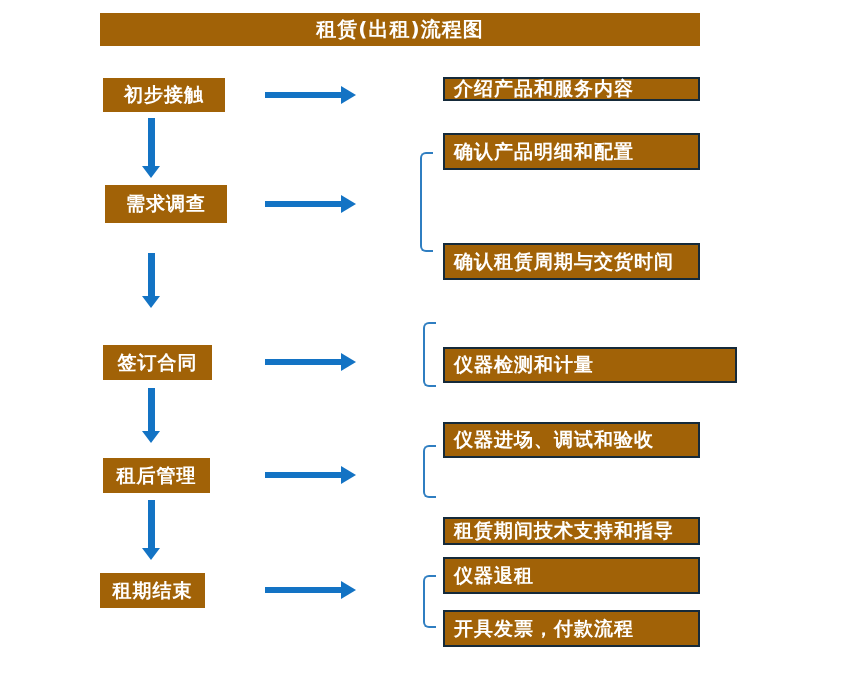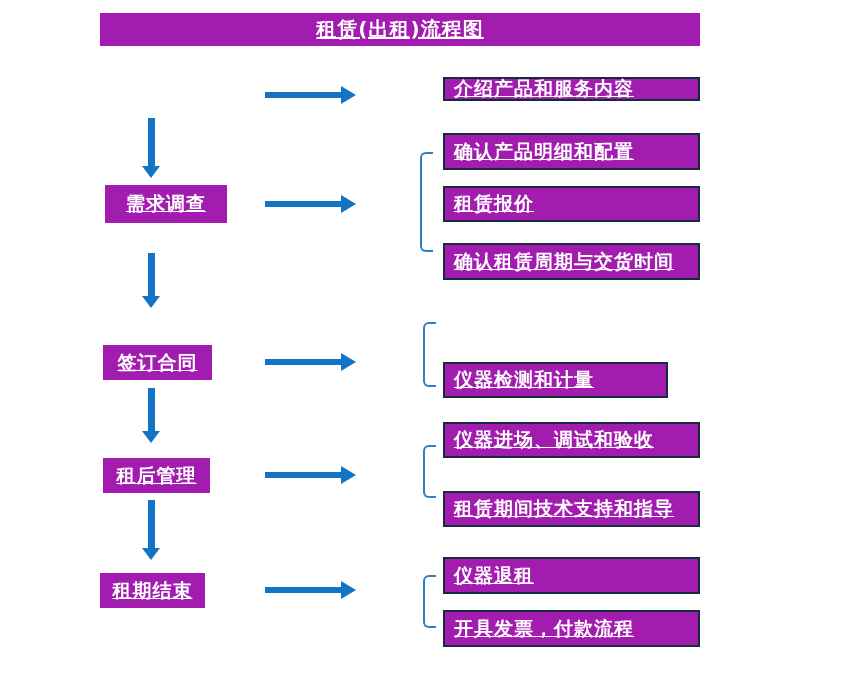--- a/index.html
+++ b/index.html
@@ -10,30 +10,29 @@
   }
   #canvas {
     position: relative;
     width: 844px;
     height: 688px;
     background: #ffffff;
     overflow: hidden;
   }
   .box {
     position: absolute;
-    background: #a21caf;
+    background: #a16207;
     color: #ffffff;
     font-weight: bold;
     font-size: 19px;
     display: flex;
     align-items: center;
     box-sizing: border-box;
     letter-spacing: 1px;
     white-space: nowrap;
-    text-decoration: underline;
   }
   .title-bar {
     justify-content: center;
     font-size: 20px;
   }
   .left-box {
     justify-content: center;
   }
   .right-box {
     border: 2px solid #152a3a;
@@ -83,46 +82,46 @@
     background: transparent;
   }
 </style>
 </head>
 <body>
 
 <div id="canvas">
 
   <div class="box title-bar" style="left:100px; top:13px; width:600px; height:33px;">租赁(出租)流程图</div>
 
+  <div class="box left-box" style="left:103px; top:78px; width:122px; height:34px;">初步接触</div>
   <div class="harrow" style="left:265px; top:92px; width:76px;"></div>
   <div class="box right-box" style="left:443px; top:77px; width:257px; height:24px;">介绍产品和服务内容</div>
 
   <div class="varrow" style="left:148px; top:118px; height:48px;"></div>
 
   <div class="box left-box" style="left:105px; top:185px; width:122px; height:38px;">需求调查</div>
   <div class="harrow" style="left:265px; top:201px; width:76px;"></div>
   <div class="bracket" style="left:420px; top:152px; height:100px;"></div>
   <div class="box right-box" style="left:443px; top:133px; width:257px; height:37px;">确认产品明细和配置</div>
-  <div class="box right-box" style="left:443px; top:186px; width:257px; height:36px;">租赁报价</div>
   <div class="box right-box" style="left:443px; top:243px; width:257px; height:37px;">确认租赁周期与交货时间</div>
 
   <div class="varrow" style="left:148px; top:253px; height:43px;"></div>
 
   <div class="box left-box" style="left:103px; top:345px; width:109px; height:35px;">签订合同</div>
   <div class="harrow" style="left:265px; top:359px; width:76px;"></div>
   <div class="bracket" style="left:423px; top:322px; height:65px;"></div>
-  <div class="box right-box" style="left:443px; top:362px; width:225px; height:36px;">仪器检测和计量</div>
+  <div class="box right-box" style="left:443px; top:347px; width:294px; height:36px;">仪器检测和计量</div>
 
   <div class="varrow" style="left:148px; top:388px; height:43px;"></div>
 
   <div class="box left-box" style="left:103px; top:458px; width:107px; height:35px;">租后管理</div>
   <div class="harrow" style="left:265px; top:472px; width:76px;"></div>
   <div class="bracket" style="left:423px; top:445px; height:53px;"></div>
   <div class="box right-box" style="left:443px; top:422px; width:257px; height:36px;">仪器进场、调试和验收</div>
-  <div class="box right-box" style="left:443px; top:491px; width:257px; height:36px;">租赁期间技术支持和指导</div>
+  <div class="box right-box" style="left:443px; top:517px; width:257px; height:28px;">租赁期间技术支持和指导</div>
 
   <div class="varrow" style="left:148px; top:500px; height:48px;"></div>
 
   <div class="box left-box" style="left:100px; top:573px; width:105px; height:35px;">租期结束</div>
   <div class="harrow" style="left:265px; top:587px; width:76px;"></div>
   <div class="bracket" style="left:423px; top:575px; height:53px;"></div>
   <div class="box right-box" style="left:443px; top:557px; width:257px; height:37px;">仪器退租</div>
   <div class="box right-box" style="left:443px; top:610px; width:257px; height:37px;">开具发票，付款流程</div>
 
 </div>

